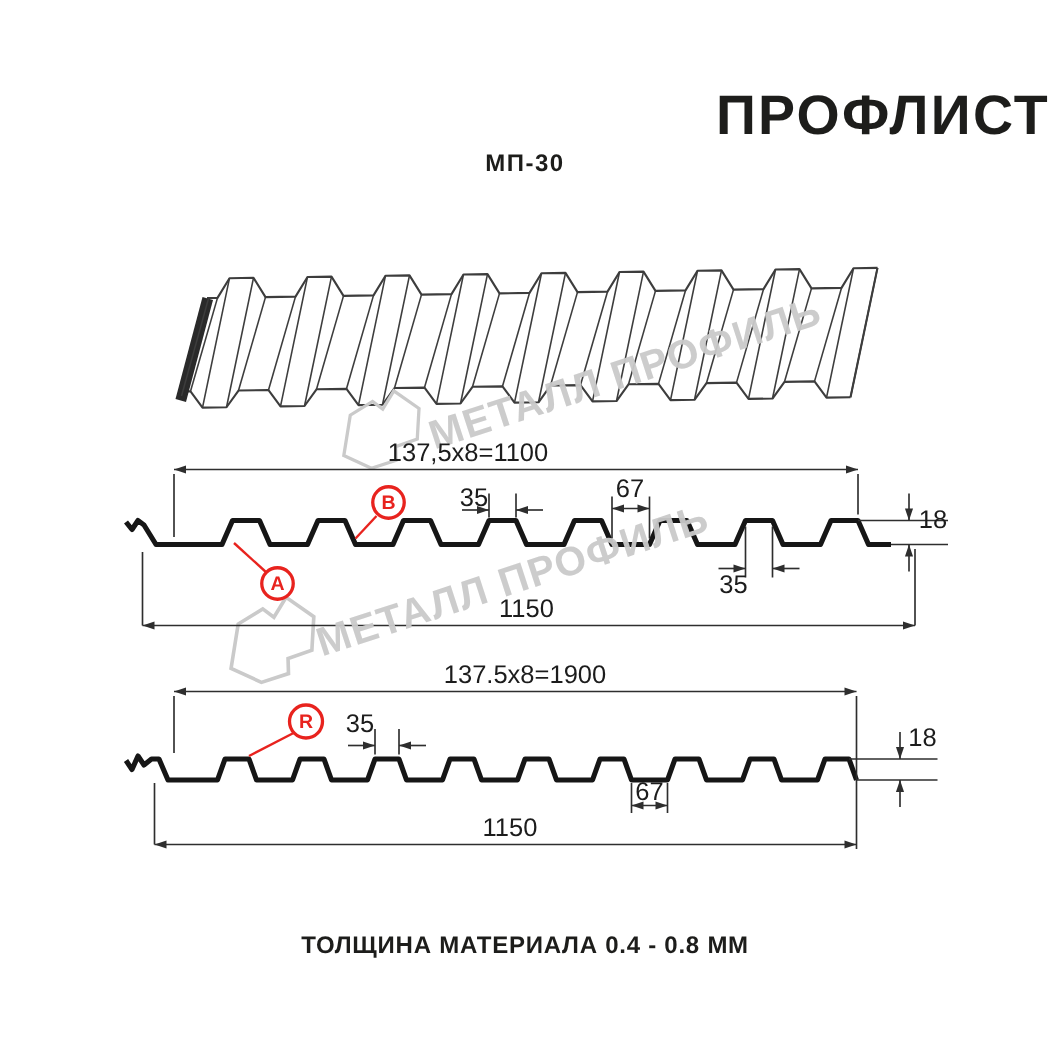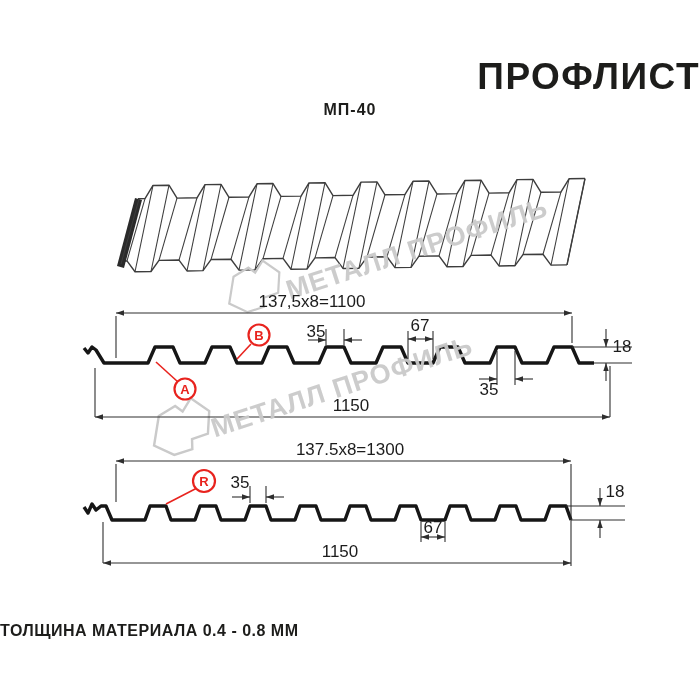--- a/index.html
+++ b/index.html
@@ -1,21 +1,21 @@
 <!DOCTYPE html>
 <html><head>
 <meta charset="utf-8">
 <style>
 *{margin:0;padding:0;box-sizing:border-box}
 html,body{background:#fff;font-family:"Liberation Sans",sans-serif}
 .page{position:relative;width:700px;height:700px;background:#fff;overflow:hidden}
 #art{position:absolute;left:0;top:0}
 .title{position:absolute;left:0;right:0;top:56px;text-align:right;font-size:37px;font-weight:700;letter-spacing:1.5px;color:#1d1d1b}
 .subtitle{position:absolute;left:0;right:0;top:101px;text-align:center;font-size:16px;font-weight:700;letter-spacing:1px;color:#1d1d1b}
-.footer{position:absolute;left:0;right:0;top:622px;text-align:left;font-size:16px;font-weight:700;letter-spacing:.5px;color:#1d1d1b}
+.footer{position:absolute;left:0;right:0;top:622px;text-align:center;font-size:16px;font-weight:700;letter-spacing:.5px;color:#1d1d1b}
 .dim{position:absolute;font-size:17px;color:#1c1c1c;transform:translate(-50%,-50%);white-space:nowrap}
 .pt{position:absolute;font-size:13px;font-weight:700;transform:translate(-50%,-50%)}
 .wmtext{position:absolute;font-size:27px;font-weight:700;letter-spacing:1px;white-space:nowrap;transform:rotate(-18deg);transform-origin:0 50%;opacity:.95}
 </style>
 </head>
 <body>
 
 <div class="page">
   <svg id="art" width="700" height="700" viewBox="0 0 700 700">
       <g>
@@ -133,35 +133,35 @@
         <line x1="156" y1="362" x2="178" y2="382" stroke="#e8231e" stroke-width="1.6"></line>
         <circle cx="185" cy="389" r="10.5" fill="#fff" stroke="#e8231e" stroke-width="2.2"></circle>
         <line x1="237" y1="359" x2="251" y2="344" stroke="#e8231e" stroke-width="1.6"></line>
         <circle cx="259" cy="335" r="10.5" fill="#fff" stroke="#e8231e" stroke-width="2.2"></circle>
         <line x1="166" y1="504" x2="197" y2="488" stroke="#e8231e" stroke-width="1.6"></line>
         <circle cx="204" cy="481" r="11" fill="#fff" stroke="#e8231e" stroke-width="2.2"></circle>
       </g>
     </svg>
 
   <h1 class="title">ПРОФЛИСТ</h1>
-  <div class="subtitle">МП-40</div>
+  <div class="subtitle">МП-30</div>
 
   <span class="wmtext" style="left: 287px; top: 276px; color: rgb(202, 202, 202);">МЕТАЛЛ ПРОФИЛЬ</span>
   <span class="wmtext" style="left: 212px; top: 414px; color: rgb(202, 202, 202);">МЕТАЛЛ ПРОФИЛЬ</span>
 
   <span class="dim" style="left:312px;top:302px">137,5x8=1100</span>
   <span class="dim" style="left:316px;top:332px">35</span>
   <span class="dim" style="left:420px;top:326px">67</span>
   <span class="dim" style="left:622px;top:347px">18</span>
   <span class="dim" style="left:489px;top:390px">35</span>
   <span class="dim" style="left:351px;top:406px">1150</span>
   <span class="pt" style="left: 185px; top: 389px; color: rgb(232, 35, 30);">A</span>
   <span class="pt" style="left: 259px; top: 335px; color: rgb(232, 35, 30);">B</span>
 
-  <span class="dim" style="left:350px;top:450px">137.5x8=1300</span>
+  <span class="dim" style="left:350px;top:450px">137.5x8=1900</span>
   <span class="dim" style="left:240px;top:483px">35</span>
   <span class="dim" style="left:433px;top:528px">67</span>
   <span class="dim" style="left:615px;top:492px">18</span>
   <span class="dim" style="left:340px;top:552px">1150</span>
   <span class="pt" style="left: 204px; top: 481px; color: rgb(232, 35, 30);">R</span>
 
   <div class="footer">ТОЛЩИНА МАТЕРИАЛА 0.4 - 0.8 ММ</div>
 </div>
 
 </body></html>

